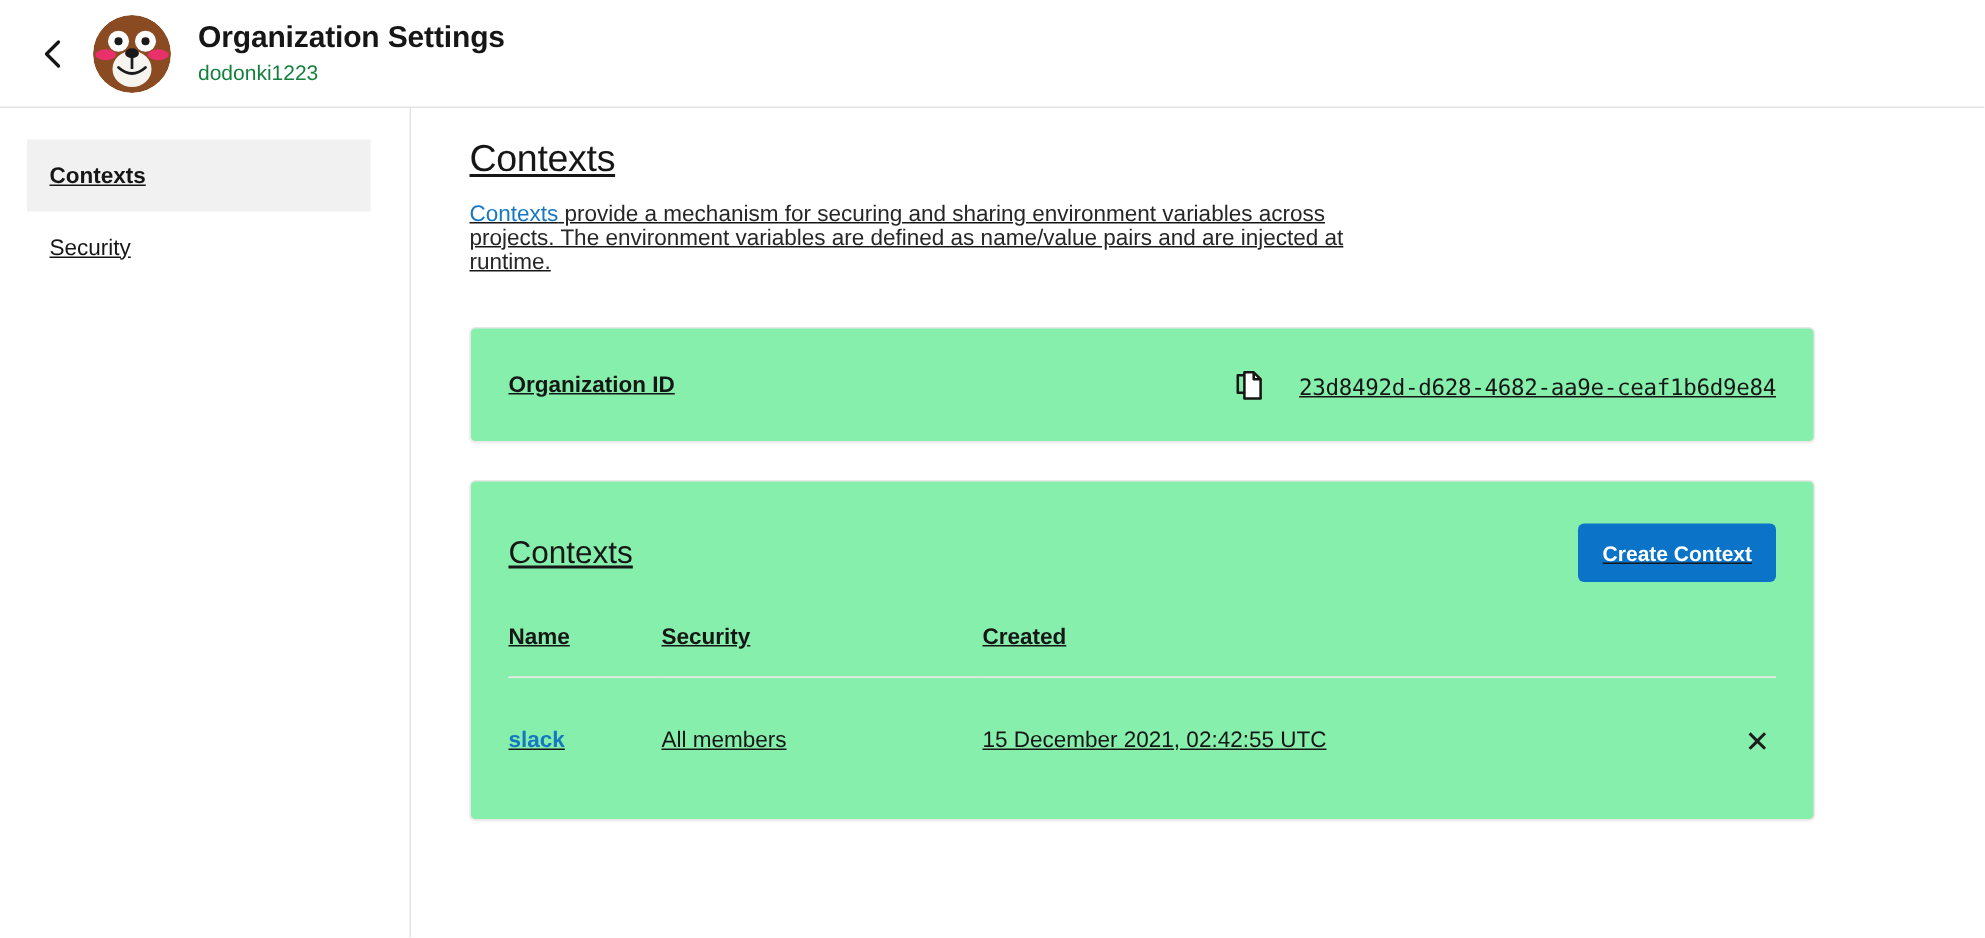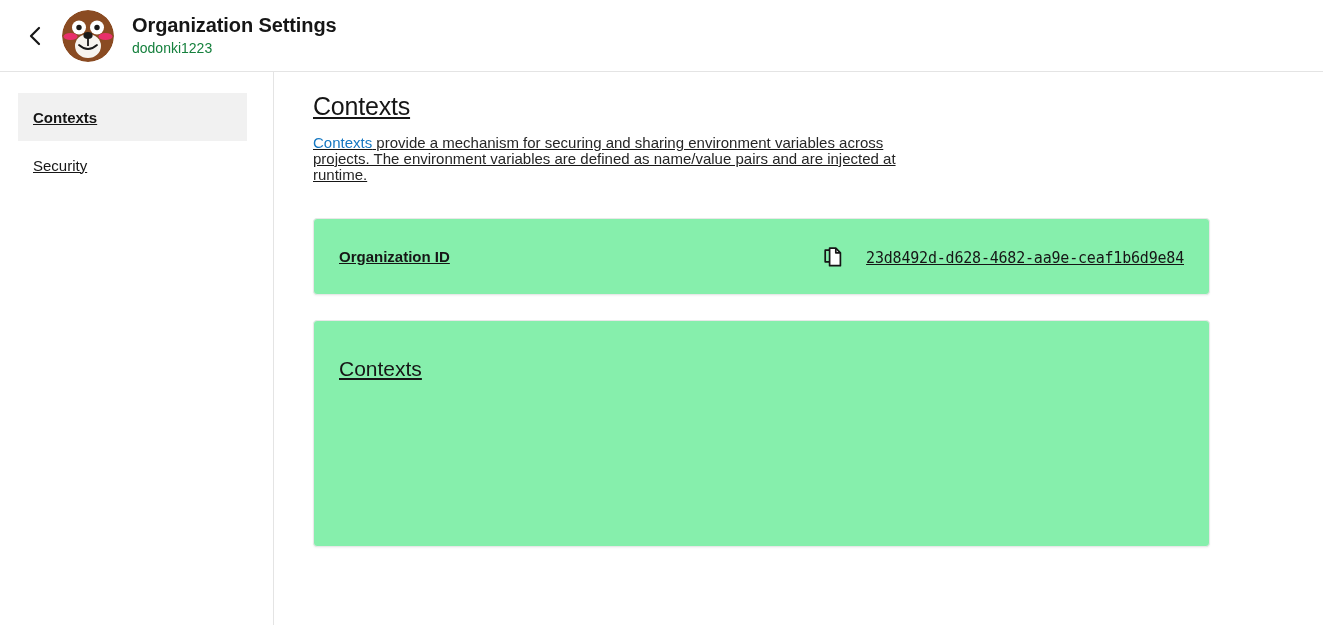--- a/index.html
+++ b/index.html
@@ -283,18 +283,41 @@
           <path d="M5.6 1.2 h6.2 l4.6 4.6 v12.9 h-10.8 z" fill="#ffffff" stroke="#161616" stroke-width="1.7" stroke-linejoin="round"></path>
           <path d="M11.8 1.2 v4.6 h4.6" fill="none" stroke="#161616" stroke-width="1.7" stroke-linejoin="round"></path>
         </svg>
         <span class="org-value">23d8492d-d628-4682-aa9e-ceaf1b6d9e84</span>
       </div>
     </div>
 
     <div class="card contexts-card">
       <div class="contexts-card-head">
         <div class="contexts-card-title">Contexts</div>
+        <button class="create-btn">Create Context</button>
       </div>
 
+      <table class="ctx-table">
+        <thead>
+          <tr>
+            <th class="col-name">Name</th>
+            <th class="col-sec">Security</th>
+            <th class="col-created">Created</th>
+            <th class="col-action"></th>
+          </tr>
+        </thead>
+        <tbody>
+          <tr>
+            <td>
+              <a class="ctx-link">slack</a>
+            </td>
+            <td>All members</td>
+            <td class="created-cell">15 December 2021, 02:42:55 UTC</td>
+            <td class="delete-cell">
+              <span class="delete-btn">✕</span>
+            </td>
+          </tr>
+        </tbody>
+      </table>
     </div>
 
   </div>
 </div>
 
 </body></html>

